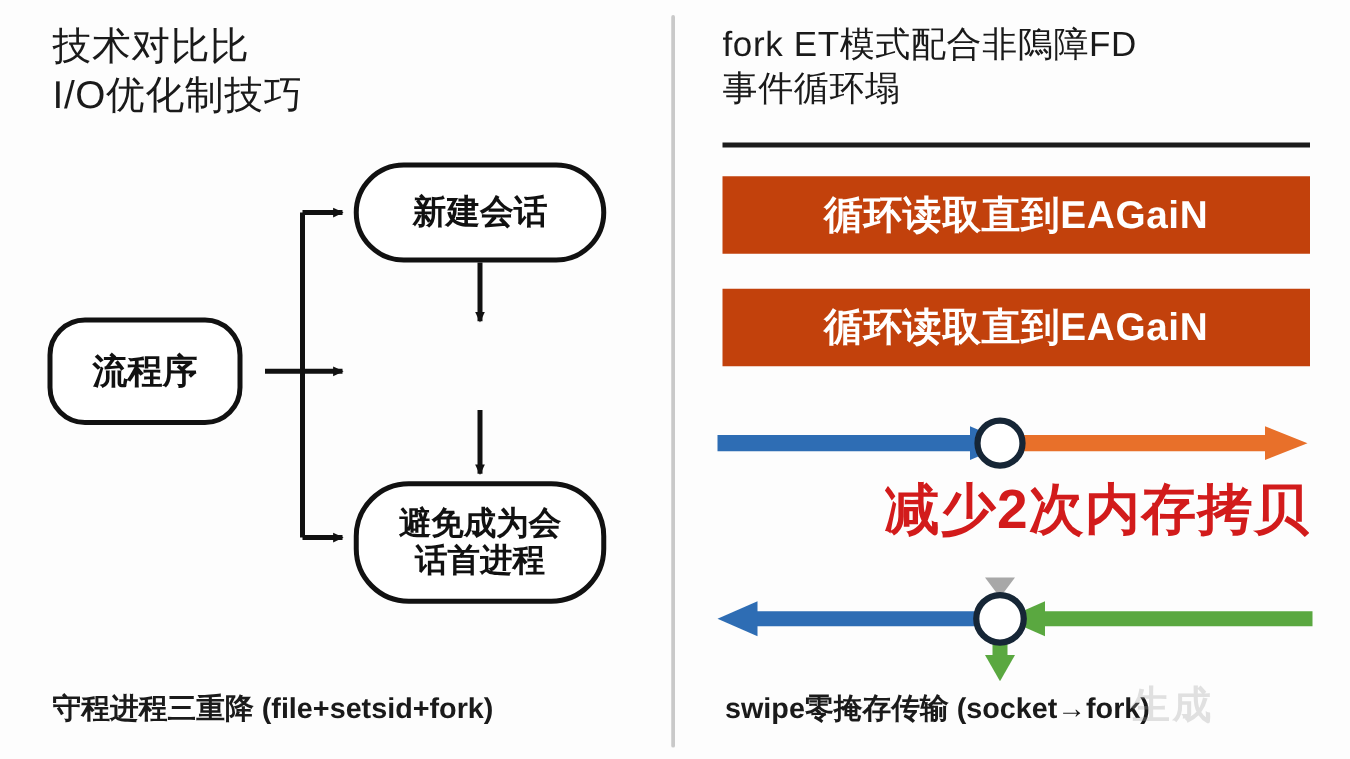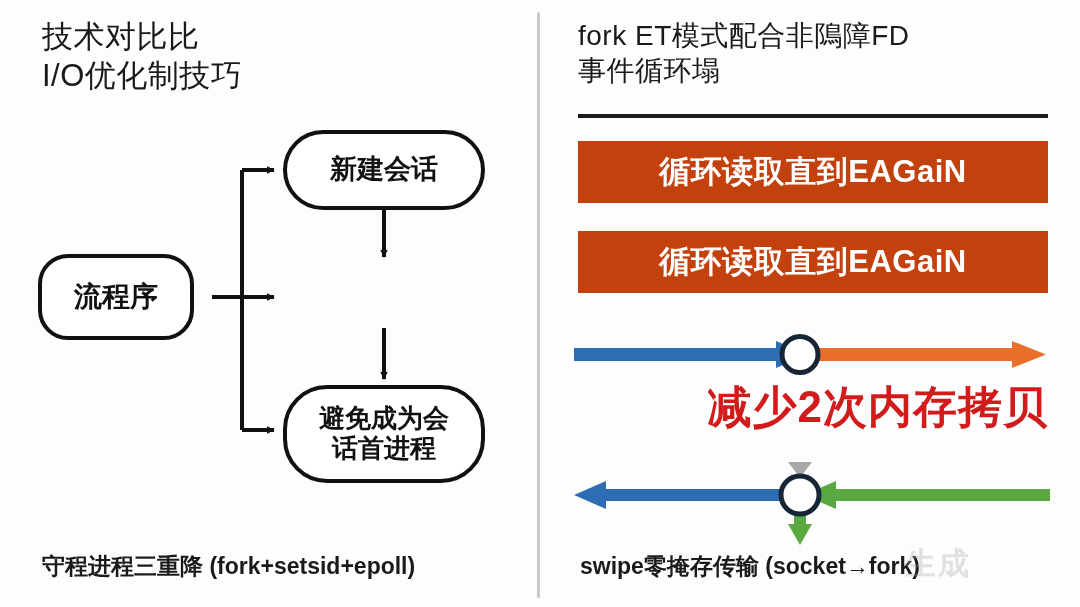--- a/index.html
+++ b/index.html
@@ -209,21 +209,21 @@
     </div>
     <div class="node" id="node-detach">
       <span>新建会话</span>
     </div>
     <div class="node" id="node-avoid">
       <span style="white-space:pre-line">避免成为会
 话首进程</span>
     </div>
   </div>
 
-  <div class="caption" id="left-caption">守程进程三重降 (fork+setsid+epoll)</div>
+  <div class="caption" id="left-caption">守程进程三重降 (file+setsid+fork)</div>
 
   <div class="title" id="right-title">fork ET模式配合非隝障FD
 事件循环塌</div>
 
   <div class="hrule"></div>
 
   <div class="gray-bar" id="bar-1">
     <span>循环读取直到EAGaiN</span>
   </div>
   <div class="gray-bar" id="bar-2">

